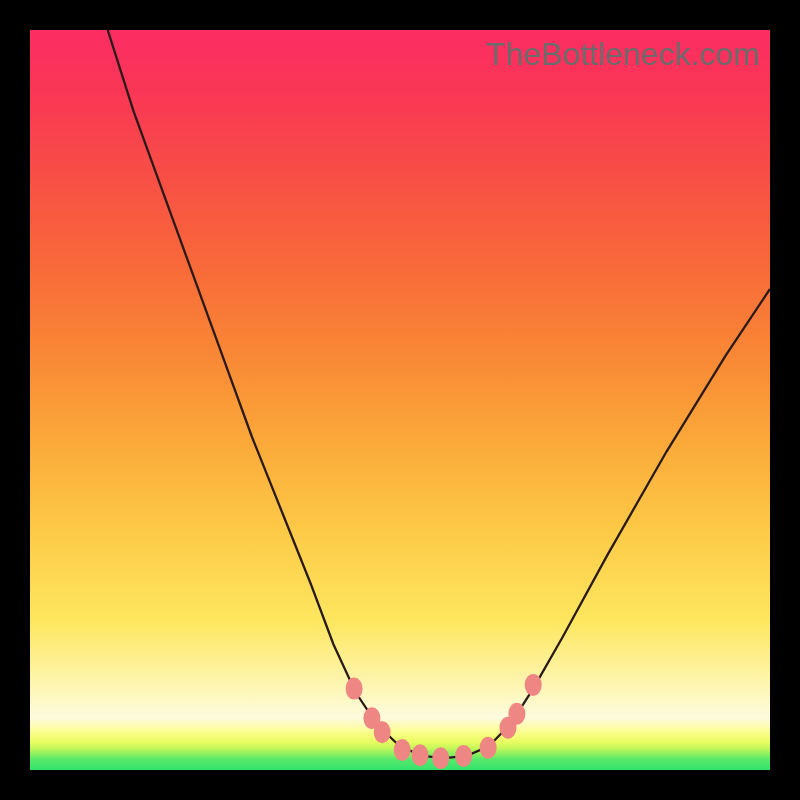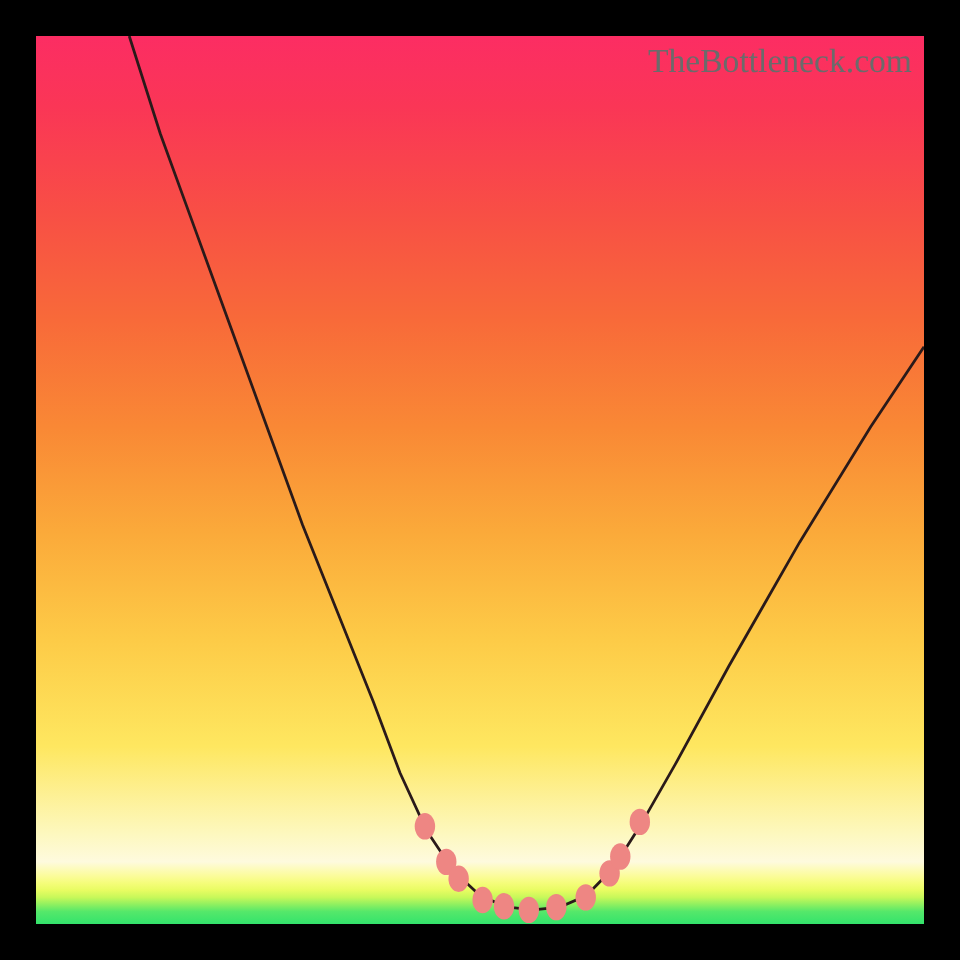--- a/index.html
+++ b/index.html
@@ -36,22 +36,22 @@
       #f86a39 68%,
       #f84f45 80%,
       #fa3656 92%,
       #fc2d63 100%);
   }
 
   .watermark {
     position: absolute;
     top: 6px;
     right: 10px;
-    font-family: Liberation Serif, serif;
-    font-size: 28px;
+    font-family: Liberation Sans, sans-serif;
+    font-size: 32px;
     color: #6b6b6b;
     letter-spacing: 0;
     font-weight: 400;
   }
 
   svg.curve {
     position: absolute;
     left: 0; top: 0;
     width: 740px;
     height: 740px;

